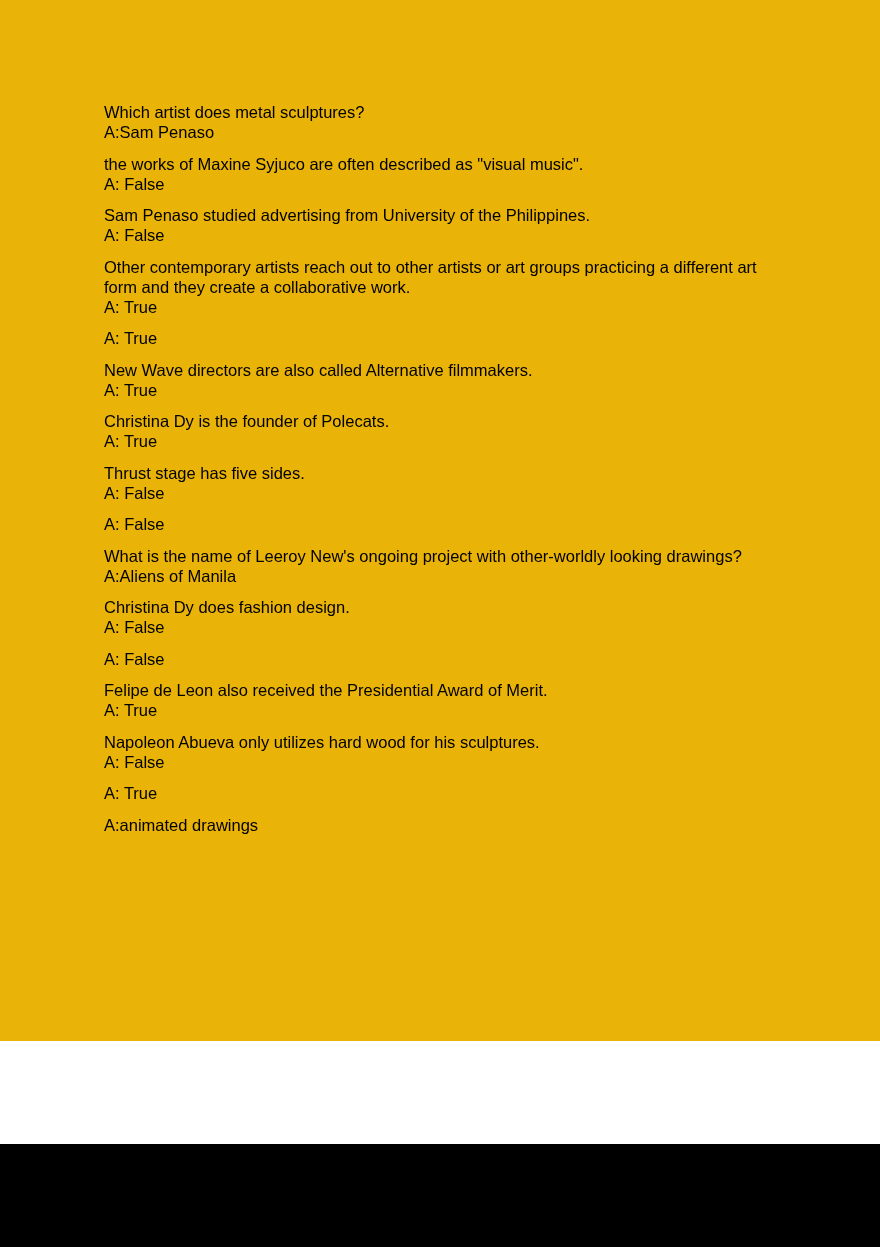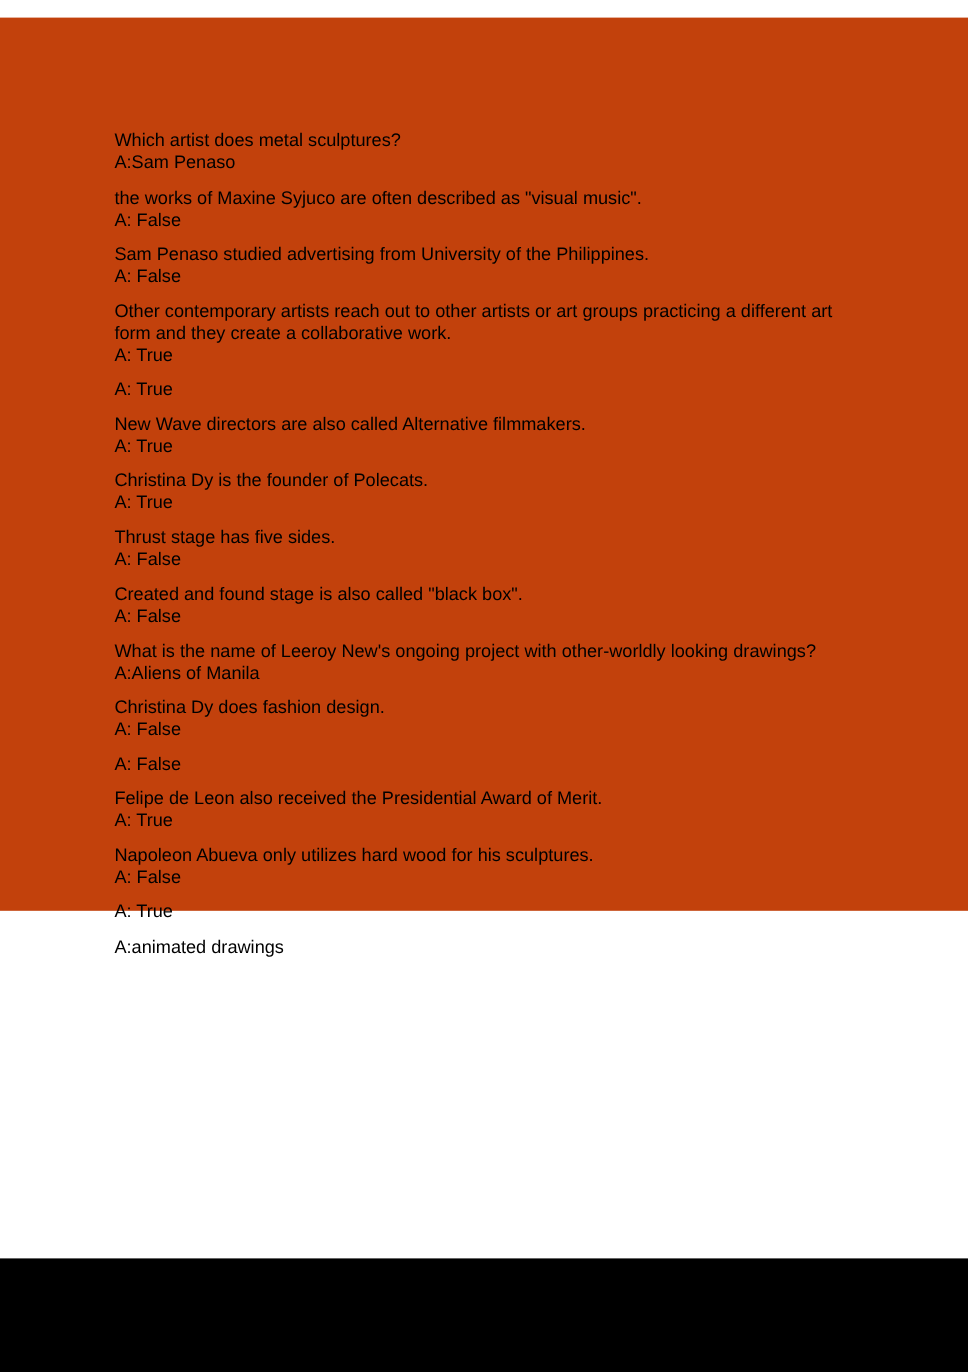--- a/index.html
+++ b/index.html
@@ -1,20 +1,20 @@
 <!DOCTYPE html>
 <html><head>
   <meta charset="utf-8">
   <style>
     html, body { margin: 0; padding: 0; }
     body {
       width: 880px; height: 1247px; background: #ffffff; position: relative; overflow: hidden;
       font-family: "Liberation Sans", sans-serif; color: #000;
     }
-    .page { position: absolute; left: 0; top: 16px; width: 880px; height: 812px; background: #c2410c; }
+    .page { position: absolute; left: 0; top: 0; width: 880px; height: 1041px; background: #eab308; }
     .content { position: absolute; left: 104px; top: 102px; width: 690px; }
     .qa { margin: 0 0 11.5px 0; font-size: 16.5px; line-height: 20px; }
     .q, .a { display: block; white-space: pre-wrap; }
     .bottom-band { position: absolute; left: 0; top: 1144px; width: 880px; height: 103px; background: #000; }
   </style>
 </head>
 <body>
 
 <div class="page">
   <div class="content">
@@ -43,21 +43,20 @@
     </div>
     <div class="qa">
       <span class="q">Christina Dy is the founder of Polecats.</span>
       <span class="a">A: True</span>
     </div>
     <div class="qa">
       <span class="q">Thrust stage has five sides.</span>
       <span class="a">A: False</span>
     </div>
     <div class="qa">
-      <span class="q">Created and found stage is also called "black box".</span>
       <span class="a">A: False</span>
     </div>
     <div class="qa">
       <span class="q">What is the name of Leeroy New's ongoing project with other-worldly looking drawings?</span>
       <span class="a">A:Aliens of Manila</span>
     </div>
     <div class="qa">
       <span class="q">Christina Dy does fashion design.</span>
       <span class="a">A: False</span>
     </div>

